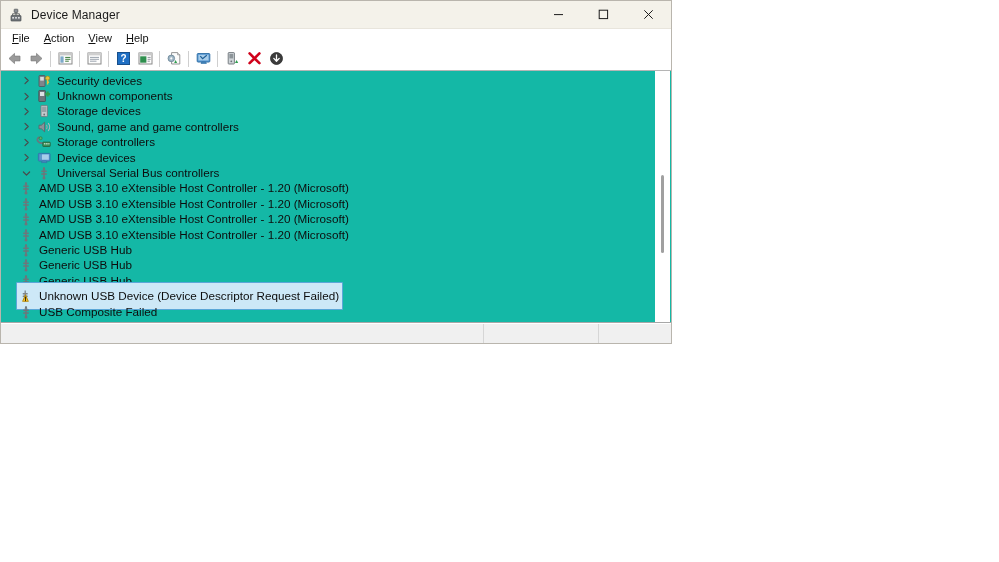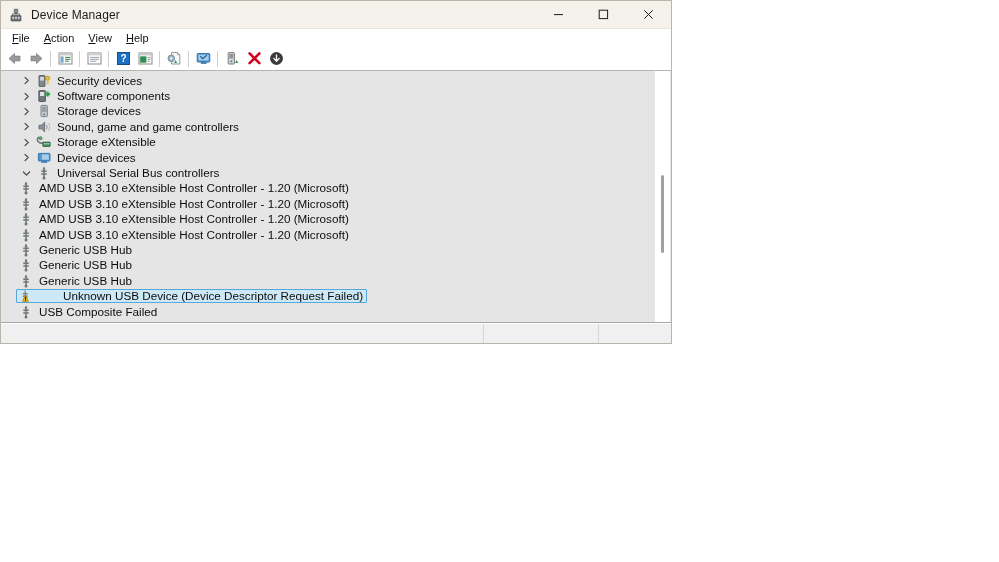--- a/index.html
+++ b/index.html
@@ -113,21 +113,21 @@
     background: #cfcfcf;
     margin: 0 3px;
     flex: 0 0 auto;
   }
   .tb-btn svg { display: block; }
 
   
   .tree-pane {
     position: relative;
     flex: 1 1 auto;
-    background: #e5e5e5;
+    background: #14b8a6;
     overflow: hidden;
     border-bottom: 1px solid #a7a7a7;
   }
   .tree-list {
     position: absolute;
     left: 0;
     top: 2px;
     right: 16px;
     bottom: 0;
   }
@@ -163,23 +163,22 @@
     color: #0d0d0d;
     line-height: 14px;
   }
   .tree-row.selected .sel-wrap {
     background: #cde8f7;
     border: 1px solid #5ba7d8;
     border-radius: 1px;
     display: flex;
     align-items: center;
     padding: 0 3px 0 1px;
-    height: 14px;
-    box-sizing: border-box;
-    gap: 24px;
+    height: 28px;
+    box-sizing: border-box;
   }
   .tree-row .sel-wrap {
     display: flex;
     align-items: center;
     border: 1px solid transparent;
     height: 14px;
     box-sizing: border-box;
     padding: 0 3px 0 1px;
   }
   
@@ -401,21 +400,21 @@
             </svg>
           </span>
           <span class="sel-wrap">
             <span class="dev-icon">
               <svg width="16" height="16" viewBox="0 0 16 16">
                 <rect x="2.8" y="2.5" width="6.6" height="11" rx="0.6" fill="#6f767c" stroke="#474d52" stroke-width="0.8"></rect>
                 <rect x="4" y="4" width="4.2" height="4" fill="#dde1e4"></rect>
                 <path d="M11.6 3.6 V8.6 M9.1 6.1 H14.1" stroke="#2f9e4f" stroke-width="2.2"></path>
               </svg>
             </span>
-            <span class="row-label">Software components</span>
+            <span class="row-label">Unknown components</span>
           </span>
         </div>
         <div class="tree-row lvl1">
           <span class="twisty">
             <svg width="9" height="9" viewBox="0 0 9 9">
               <path d="M3 1.4 L6.2 4.5 L3 7.6" fill="none" stroke="#4a4a4a" stroke-width="1.2" stroke-linecap="round" stroke-linejoin="round"></path>
             </svg>
           </span>
           <span class="sel-wrap">
             <span class="dev-icon">
@@ -455,21 +454,21 @@
             <span class="dev-icon">
               <svg width="16" height="16" viewBox="0 0 16 16">
                 <path d="M3.4 3 A4.4 3.1 0 1 0 8.4 8.4" fill="none" stroke="#6d757b" stroke-width="1.6"></path>
                 <circle cx="4.6" cy="4.2" r="1.5" fill="#55b86b" stroke="#2f7a42" stroke-width="0.7"></circle>
                 <rect x="6.8" y="8.1" width="7.4" height="4.4" rx="0.6" fill="#3c8f58" stroke="#266038" stroke-width="0.8"></rect>
                 <rect x="7.9" y="9.2" width="1.5" height="1.2" fill="#d7ebdd"></rect>
                 <rect x="10.1" y="9.2" width="1.5" height="1.2" fill="#d7ebdd"></rect>
                 <rect x="12.3" y="9.2" width="1.2" height="1.2" fill="#d7ebdd"></rect>
               </svg>
             </span>
-            <span class="row-label">Storage eXtensible</span>
+            <span class="row-label">Storage controllers</span>
           </span>
         </div>
         <div class="tree-row lvl1">
           <span class="twisty">
             <svg width="9" height="9" viewBox="0 0 9 9">
               <path d="M3 1.4 L6.2 4.5 L3 7.6" fill="none" stroke="#4a4a4a" stroke-width="1.2" stroke-linecap="round" stroke-linejoin="round"></path>
             </svg>
           </span>
           <span class="sel-wrap">
             <span class="dev-icon">

